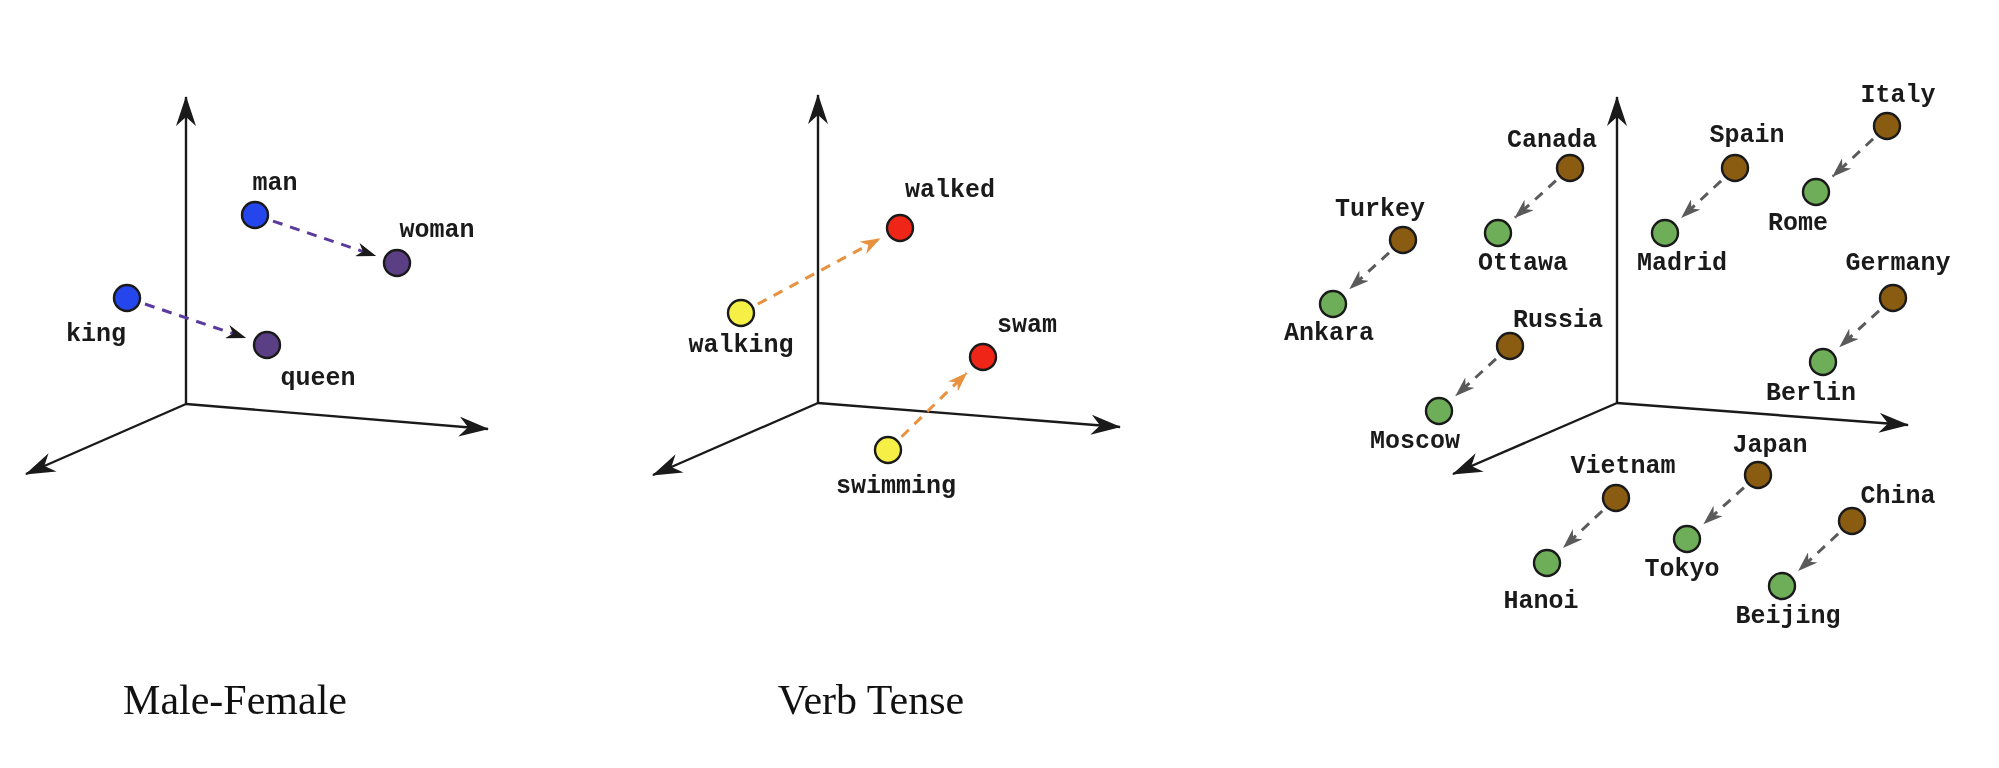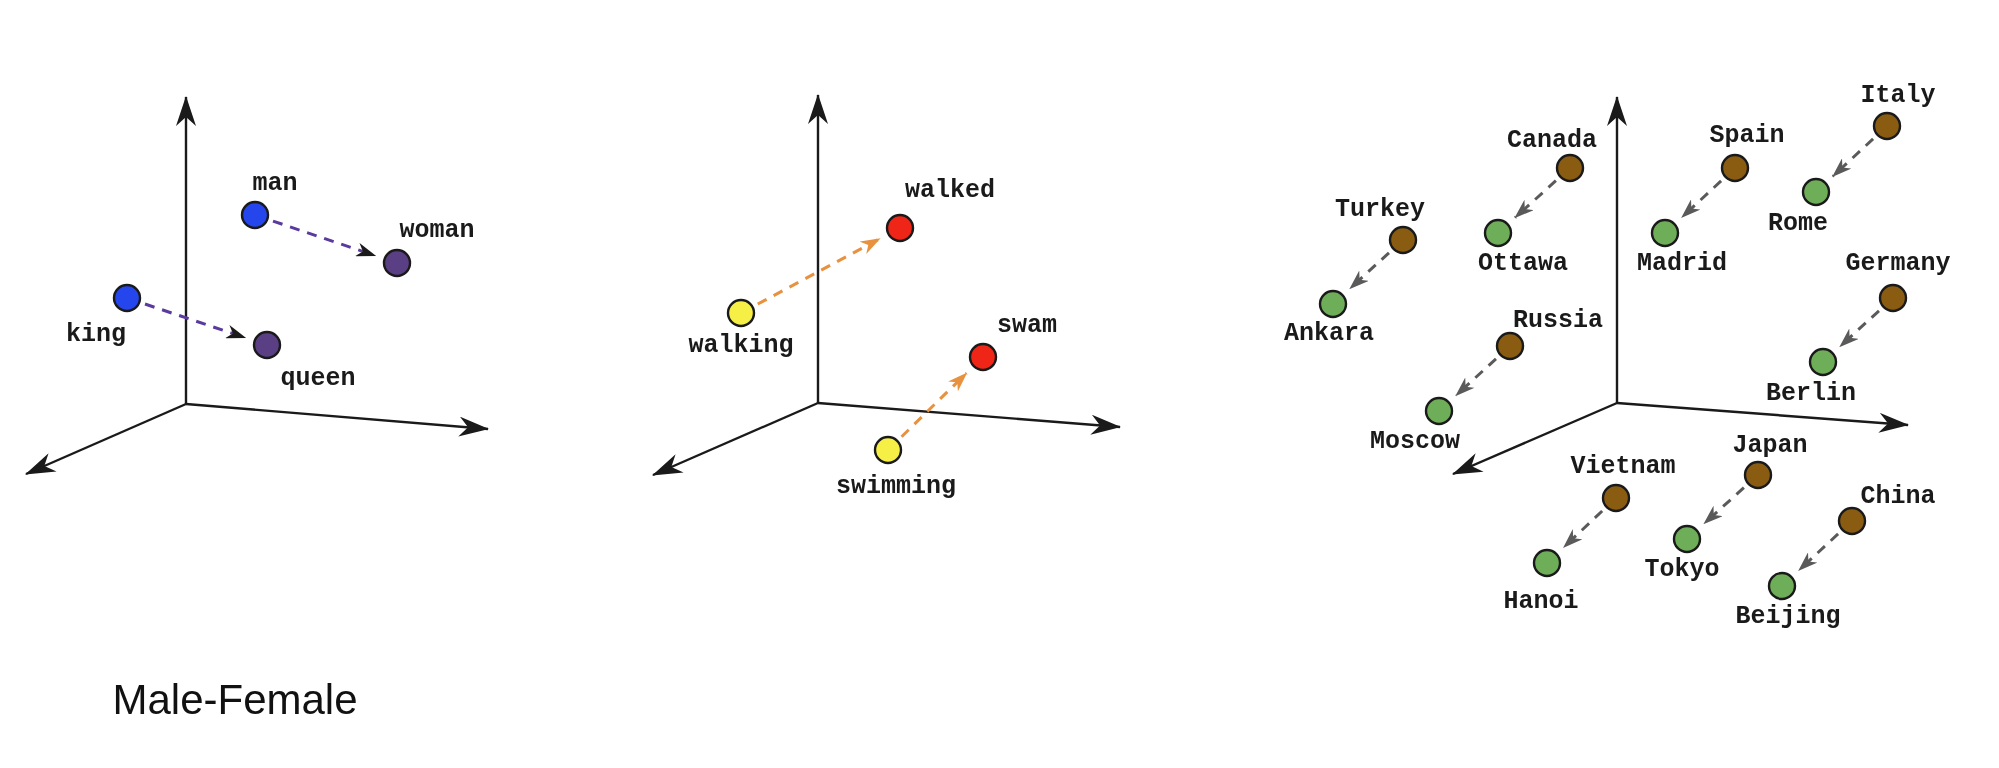--- a/index.html
+++ b/index.html
@@ -2,21 +2,21 @@
 <html><head>
 <meta charset="utf-8">
 <style>
   html,body{margin:0;padding:0;background:#ffffff;}
   .stage{position:relative;width:1999px;height:768px;background:#ffffff;overflow:hidden;
          font-family:"Liberation Sans",sans-serif;}
   svg{position:absolute;left:0;top:0;}
   .ptlabel{font-family:"Liberation Mono","DejaVu Sans Mono",monospace;
            font-size:25px;font-weight:700;fill:#1a1a1a;}
   .caption{position:absolute;top:676px;transform:translateX(-50%);
-           font-family:Liberation Sans, sans-serif;
+           font-family:Liberation Serif, serif;
            font-size:42px;color:#111111;white-space:nowrap;}
 </style>
 </head>
 <body>
 
 <div class="stage">
   <svg id="fig" width="1999" height="768" viewBox="0 0 1999 768">
       <defs>
         <marker id="ax" markerUnits="userSpaceOnUse" markerWidth="30" markerHeight="20" refX="29" refY="10" orient="auto">
           <path d="M0,0 L30,10 L0,20 L9,10 Z" fill="#1a1a1a"></path>
@@ -106,13 +106,14 @@
         <text x="1770" y="452" text-anchor="middle" class="ptlabel">Japan</text>
         <circle cx="1687" cy="539" r="13" fill="#6fae58" stroke="#1a1a1a" stroke-width="2.4"></circle>
         <text x="1682" y="576" text-anchor="middle" class="ptlabel">Tokyo</text>
         <circle cx="1852" cy="521" r="13" fill="#8a5c12" stroke="#1a1a1a" stroke-width="2.4"></circle>
         <text x="1898" y="503" text-anchor="middle" class="ptlabel">China</text>
         <circle cx="1782" cy="586" r="13" fill="#6fae58" stroke="#1a1a1a" stroke-width="2.4"></circle>
         <text x="1788" y="623" text-anchor="middle" class="ptlabel">Beijing</text>
       </g>
     </svg>
   <div class="caption" style="left:235px">Male-Female</div>
+  <div class="caption" style="left:871px">Verb Tense</div>
 </div>
 
 </body></html>

